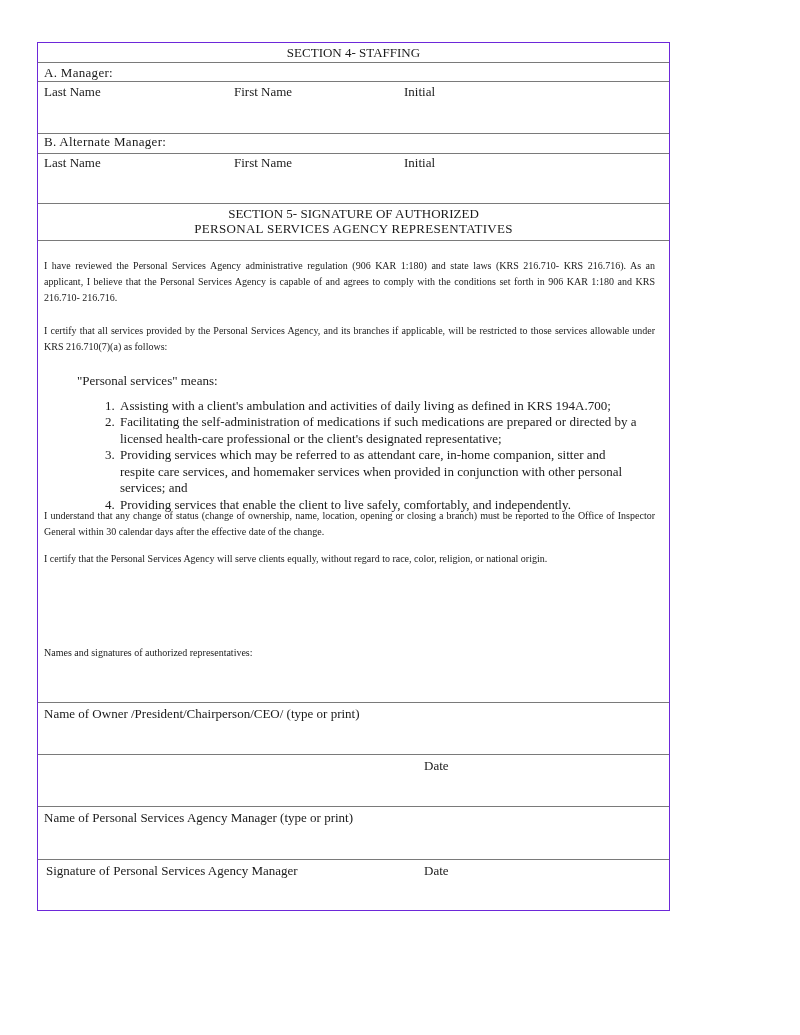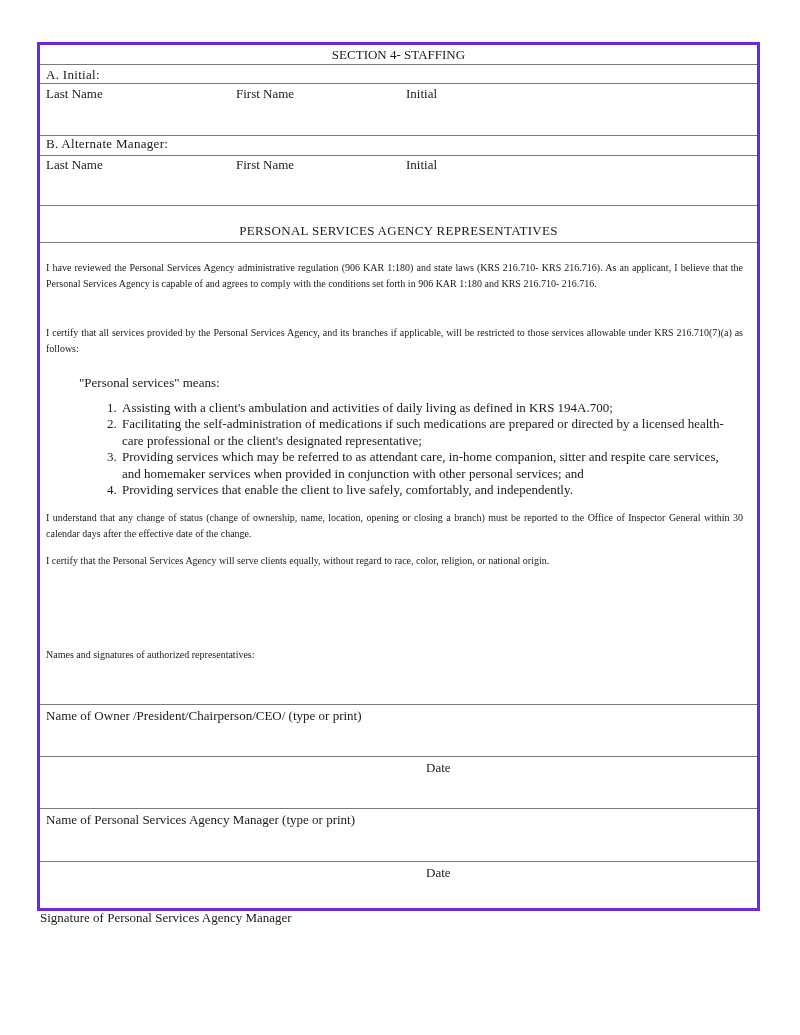--- a/index.html
+++ b/index.html
@@ -2,22 +2,22 @@
 <html><head>
   <meta charset="utf-8">
   <style>
     html, body { margin: 0; padding: 0; background: #ffffff; }
     body {
       width: 800px; height: 1035px; position: relative; overflow: hidden;
       font-family: "Liberation Serif", "DejaVu Serif", serif;
       color: #1a1a1a;
     }
     .form {
-      position: absolute; left: 37px; top: 42px; width: 723px; height: 869px;
-      border: 3px solid #6d28d9; box-sizing: border-box;
+      position: absolute; left: 37px; top: 42px; width: 633px; height: 869px;
+      border: 1px solid #6d28d9; box-sizing: border-box;
     }
     .row { position: absolute; left: 0; right: 0; box-sizing: border-box; }
     .line { border-top: 1.5px solid #7a7a7a; }
     .t { position: absolute; font-size: 13px; line-height: 15px; white-space: nowrap; }
     .center { left: 0; right: 0; text-align: center; }
     .tracked { letter-spacing: 0.3px; }
     .para {
       position: absolute; left: 6px; right: 14px; font-size: 10px; line-height: 16px;
       text-align: justify;
     }
@@ -29,38 +29,39 @@
 </head>
 <body>
 
 <div class="form">
 
   <div class="row" style="top:0;height:19px;">
     <span class="t center" style="top:2px;">SECTION 4- STAFFING</span>
   </div>
 
   <div class="row line" style="top:19px;height:19px;">
-    <span class="t tracked" style="left:6px;top:2px;">A.  Initial:</span>
+    <span class="t tracked" style="left:6px;top:2px;">A.  Manager:</span>
   </div>
   <div class="row line" style="top:38px;height:52px;">
     <span class="t" style="left:6px;top:2px;">Last Name</span>
     <span class="t" style="left:196px;top:2px;">First Name</span>
     <span class="t" style="left:366px;top:2px;">Initial</span>
   </div>
 
   <div class="row line" style="top:90px;height:20px;">
     <span class="t tracked" style="left:6px;top:0;">B.  Alternate Manager:</span>
   </div>
   <div class="row line" style="top:110px;height:50px;">
     <span class="t" style="left:6px;top:1px;">Last Name</span>
     <span class="t" style="left:196px;top:1px;">First Name</span>
     <span class="t" style="left:366px;top:1px;">Initial</span>
   </div>
 
   <div class="row line" style="top:160px;height:37px;">
+    <span class="t center" style="top:2px;">SECTION 5- SIGNATURE OF AUTHORIZED</span>
     <span class="t center tracked" style="top:17px;">PERSONAL  SERVICES AGENCY  REPRESENTATIVES</span>
   </div>
 
   <div class="row line" style="top:197px;height:462px;">
     <div class="para" style="top:17px;">I have reviewed the Personal Services Agency administrative regulation (906 KAR 1:180) and state laws (KRS 216.710- KRS 216.716).   As an applicant, I believe that the Personal Services Agency is capable of and agrees to comply with the conditions set forth in 906 KAR 1:180 and KRS 216.710- 216.716.</div>
     <div class="para" style="top:82px;">I certify that all services provided by the Personal Services Agency, and its branches if applicable, will be restricted to those services allowable under KRS 216.710(7)(a) as follows:</div>
 
     <div class="list" style="top:132px;">
       <div class="lead">"Personal services"  means:</div>
       <ol>
@@ -79,17 +80,17 @@
   <div class="row line" style="top:659px;height:52px;">
     <span class="t" style="left:6px;top:3px;">Name of Owner /President/Chairperson/CEO/  (type or print)</span>
   </div>
   <div class="row line" style="top:711px;height:52px;">
     <span class="t" style="left:386px;top:3px;">Date</span>
   </div>
   <div class="row line" style="top:763px;height:53px;">
     <span class="t" style="left:6px;top:3px;">Name of Personal Services Agency Manager (type or print)</span>
   </div>
   <div class="row line" style="top:816px;height:52px;">
-    <span class="t" style="left:0;top:3px;margin-top:45px;">Signature of Personal  Services Agency Manager</span>
+    <span class="t" style="left:8px;top:3px;">Signature of Personal  Services Agency Manager</span>
     <span class="t" style="left:386px;top:3px;">Date</span>
   </div>
 
 </div>
 
 </body></html>

